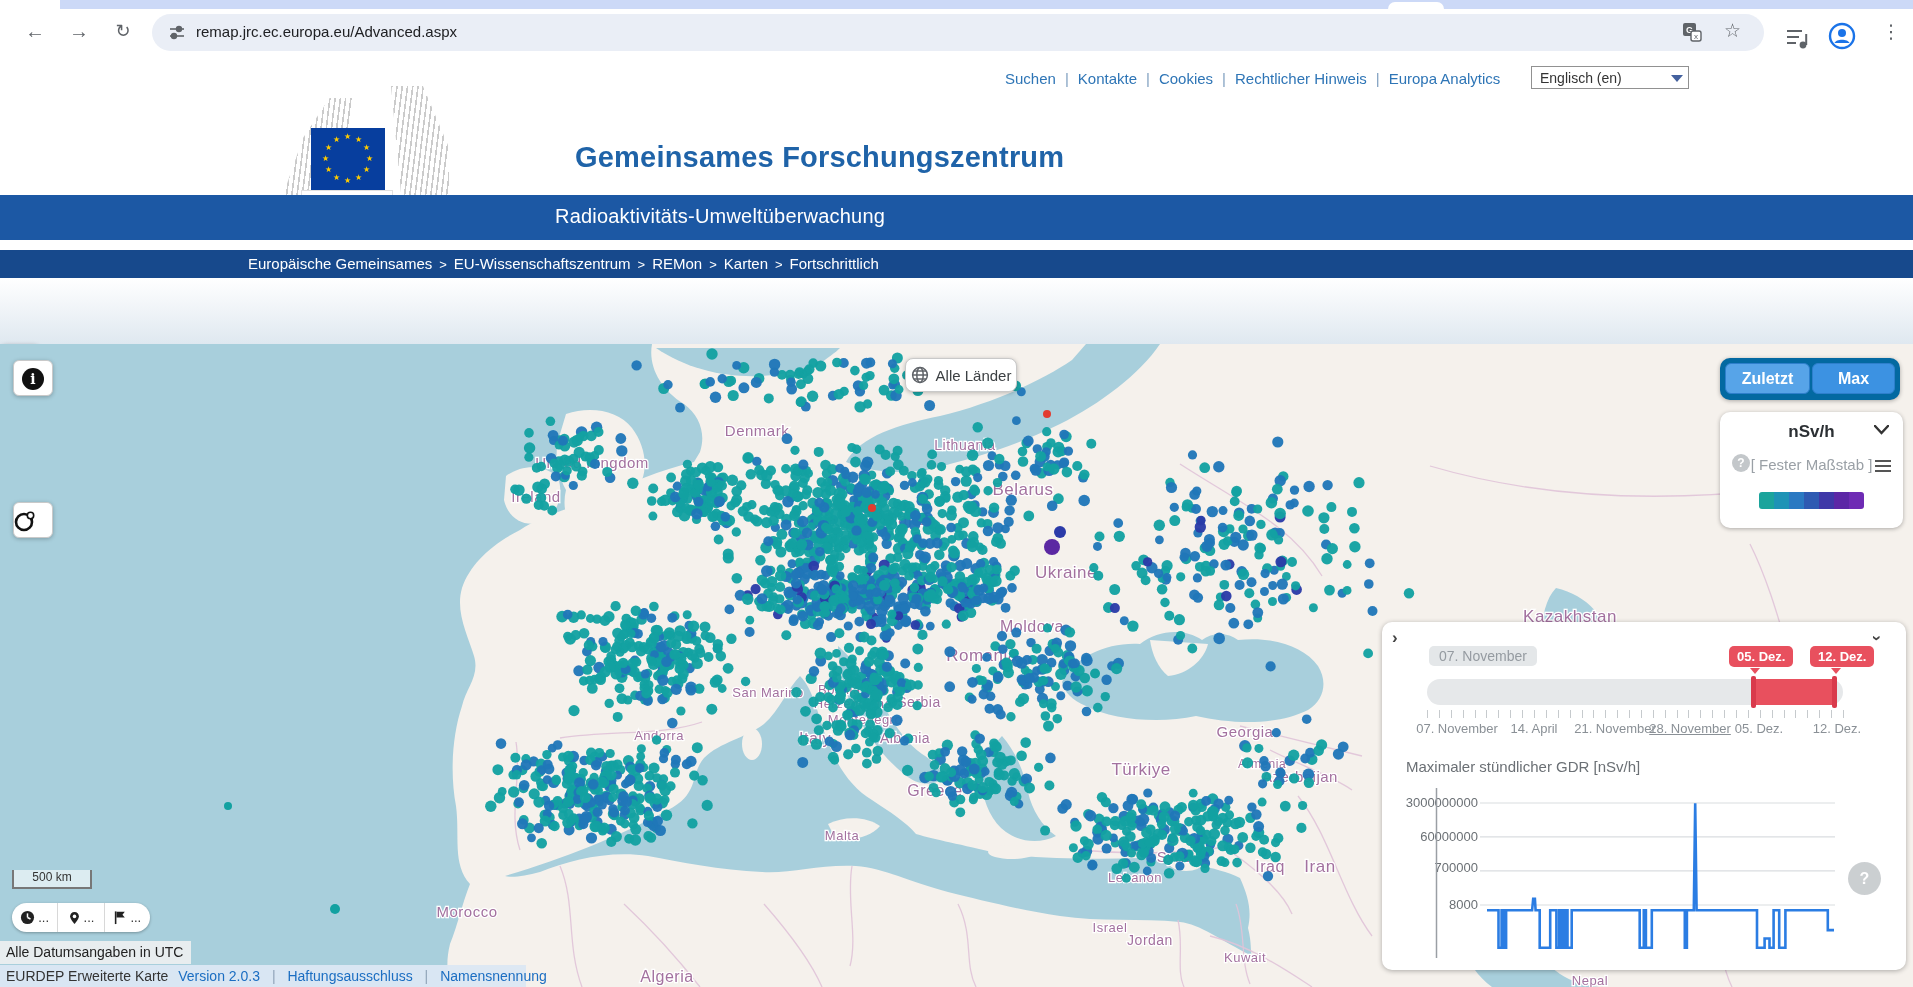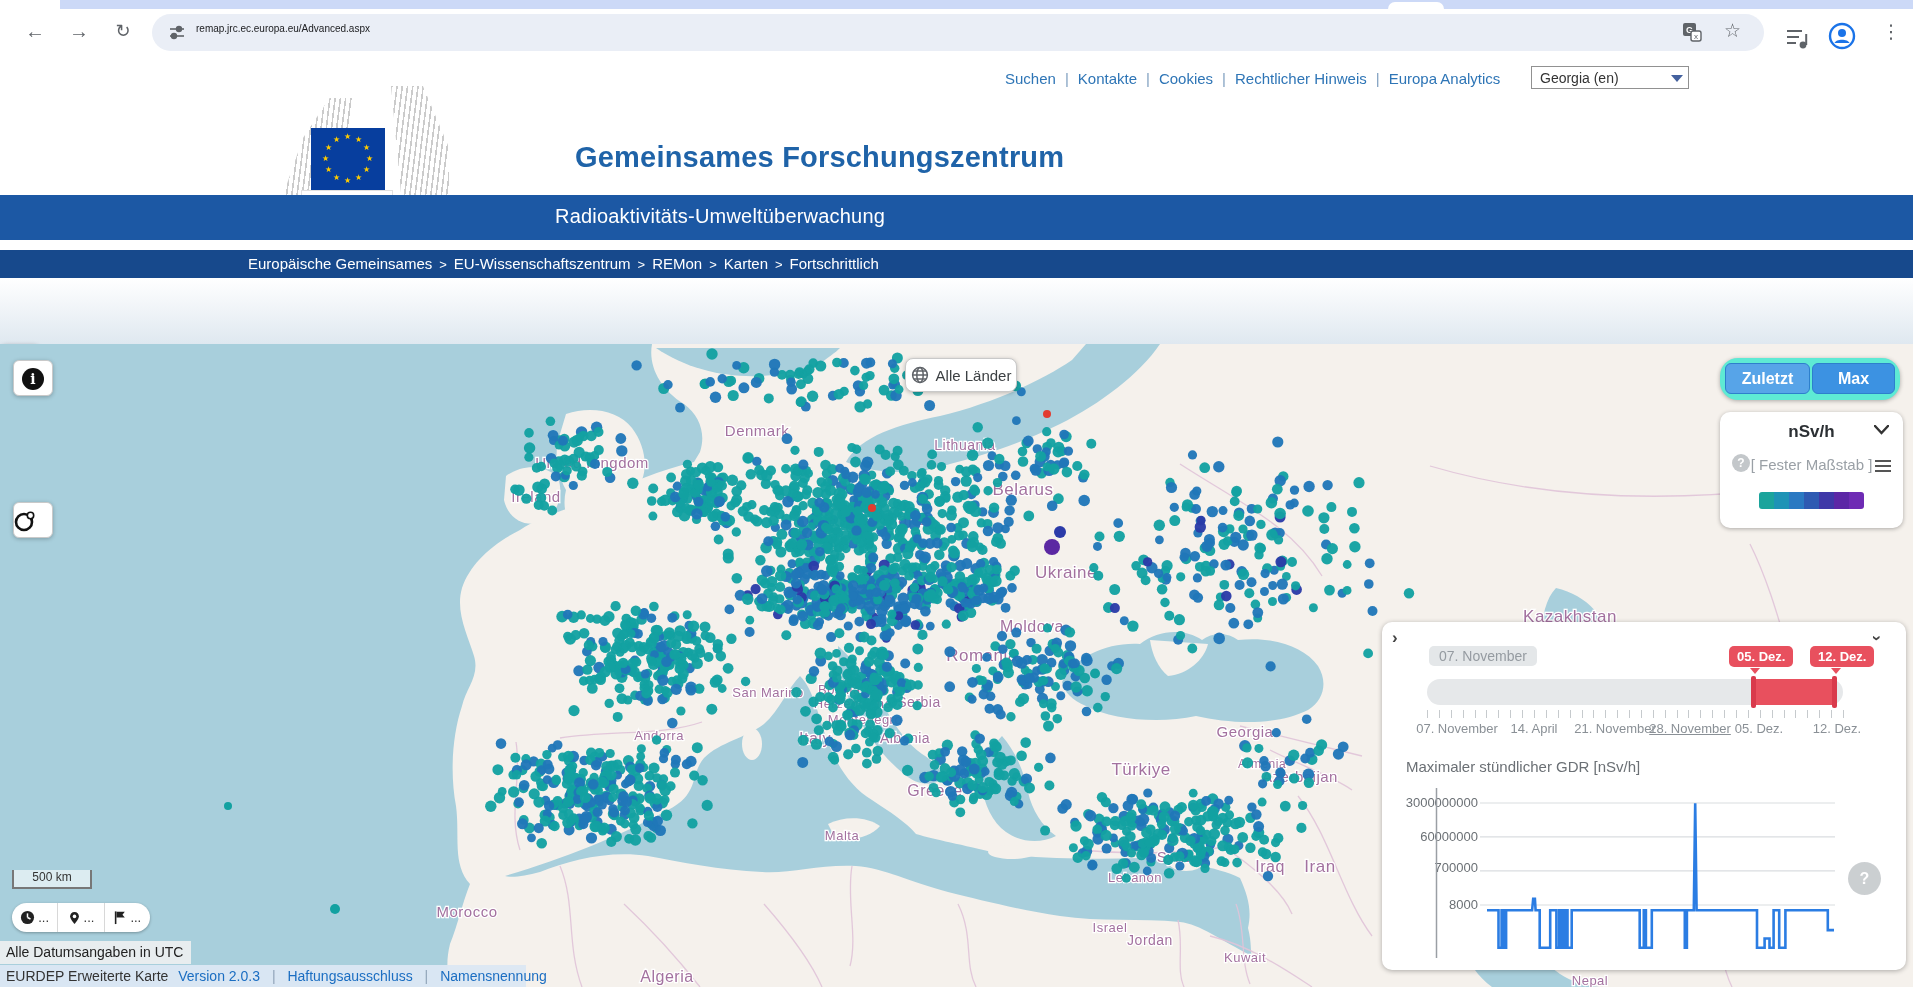--- a/index.html
+++ b/index.html
@@ -5,21 +5,21 @@
   html,body{margin:0;padding:0;background:#fff;font-family:"Liberation Sans",sans-serif;}
   #screen{position:relative;width:1913px;height:987px;overflow:hidden;background:#fff;}
   .abs{position:absolute;}
   
   #tabstrip{left:0;top:0;width:1913px;height:9px;background:#ccd9f7;}
   #tabstrip .corner{position:absolute;left:0;top:0;width:60px;height:9px;background:#fff;}
   #tabstrip .tabcurve{position:absolute;left:1388px;top:2px;width:56px;height:7px;background:#fff;border-radius:7px 7px 0 0;}
   #toolbar{left:0;top:9px;width:1913px;height:48px;background:#ffffff;border-bottom:1px solid #e4e7ec;}
   .tbicon{position:absolute;top:11px;font-size:20px;color:#5f6368;width:26px;text-align:center;cursor:pointer;}
   #urlpill{position:absolute;left:152px;top:5px;width:1612px;height:37px;background:#eaeef6;border-radius:19px;}
-  #urltext{position:absolute;left:44px;top:9px;font-size:10px;color:#202124;}
+  #urltext{position:absolute;left:44px;top:9px;font-size:15px;color:#202124;}
   .pillicon{position:absolute;top:8px;}
   
   #siteheader{left:0;top:57px;width:1913px;height:138px;background:#fff;}
   #toplinks{position:absolute;top:13px;left:1005px;font-size:15px;color:#2e75b6;}
   #toplinks span.lnk{cursor:pointer;color:#2e75b6;}
   #toplinks span.sep{color:#7f9fc0;margin:0 9px;}
   #langselect{position:absolute;left:1531px;top:9px;width:158px;height:23px;border:1px solid #919191;background:#fff;font-size:14px;color:#333;line-height:22px;padding-left:8px;box-sizing:border-box;cursor:pointer;}
   #langselect .arr{position:absolute;right:5px;top:8px;width:0;height:0;border-left:6px solid transparent;border-right:6px solid transparent;border-top:7px solid #44619e;}
   .fan{position:absolute;background:repeating-linear-gradient(97deg,#cbcbcb 0 1.6px,rgba(255,255,255,0) 1.6px 5.2px);}
   #fanL{left:282px;top:41px;width:70px;height:100px;clip-path:polygon(68% 0,100% 0,100% 100%,0 100%,30% 40%);}
@@ -42,21 +42,21 @@
   #maparea{left:0;top:344px;width:1913px;height:643px;background:#f5f1ec;}
   #mapsvg{position:absolute;left:0;top:0;}
   .mapbtn{position:absolute;background:#fff;border:1px solid #c9c9c9;border-radius:6px;box-shadow:0 1px 4px rgba(0,0,0,.25);box-sizing:border-box;cursor:pointer;}
   #zoomctl{left:13px;top:66px;width:40px;height:77px;background:#fff;border:1px solid #c9c9c9;border-radius:6px;box-shadow:0 1px 4px rgba(0,0,0,.25);box-sizing:border-box;}
   #zoomctl .half{width:100%;height:38px;text-align:center;font-size:24px;font-weight:bold;color:#222;line-height:36px;cursor:pointer;}
   #zoomctl .divl{height:1px;background:#d7d7d7;}
   #infobtn{left:13px;top:16px;width:40px;height:36px;text-align:center;}
   #locbtn{left:13px;top:158px;width:40px;height:36px;text-align:center;}
   #allcountries{left:905px;top:14px;width:112px;height:34px;border-radius:8px;display:flex;align-items:center;justify-content:center;gap:7px;font-size:15px;color:#3c4043;}
   
-  #periodbox{left:1720px;top:14px;width:180px;height:42px;background:#5eead4;border-radius:18px;box-shadow:0 1px 4px rgba(0,0,0,.3);}
+  #periodbox{left:1720px;top:14px;width:180px;height:42px;background:#0369a1;border-radius:10px;box-shadow:0 1px 4px rgba(0,0,0,.3);}
   .pbtn{position:absolute;top:5px;height:31px;border-radius:6px;border:1px solid #2d7fcc;color:#fff;font-weight:bold;font-size:16px;text-align:center;line-height:30px;cursor:pointer;box-sizing:border-box;}
   #btn-recent{left:5px;width:85px;background:#57a4e8;}
   #btn-max{left:92px;width:83px;background:#3c92e2;}
   
   #legendpanel{left:1720px;top:68px;width:183px;height:116px;background:#fff;border-radius:10px;box-shadow:0 1px 4px rgba(0,0,0,.3);}
   #unitrow{position:absolute;left:0;top:10px;width:100%;text-align:center;font-size:17px;font-weight:bold;color:#2c3034;}
   #unitchev{position:absolute;right:14px;top:13px;}
   #fixedrow{position:absolute;left:0;top:44px;width:100%;text-align:center;font-size:15px;color:#9aa0a6;}
   .helpcircle{display:inline-block;background:#c3c7ca;color:#fff;border-radius:50%;text-align:center;font-weight:bold;}
   #fixedhelp{position:absolute;left:12px;top:42px;width:18px;height:18px;font-size:12px;line-height:18px;}
@@ -138,21 +138,21 @@
       <circle cx="14" cy="14" r="12" fill="none" stroke="#1a73e8" stroke-width="2.4"></circle>
       <circle cx="14" cy="11" r="4" fill="#1a73e8"></circle>
       <path d="M6.5,21 C8,16.5 20,16.5 21.5,21" fill="#1a73e8"></path>
     </svg>
     <div class="tbicon" style="left:1878px;font-size:19px">⋮</div>
   </div>
 
   <div class="abs" id="siteheader">
     <div id="toplinks"><span class="lnk">Suchen</span><span class="sep">|</span><span class="lnk">Kontakte</span><span class="sep">|</span><span class="lnk">Cookies</span><span class="sep">|</span><span class="lnk">Rechtlicher Hinweis</span><span class="sep">|</span><span class="lnk">Europa Analytics</span></div>
     <div id="langselect">
-      <span>Georgia (en)</span>
+      <span>Englisch (en)</span>
       <span class="arr"></span>
     </div>
     <div class="fan abs" id="fanL"></div>
     <div class="fan abs" id="fanR"></div>
     <div class="abs" id="euflag">
         <span style="position: absolute; color: rgb(255, 204, 0); font-size: 8px; left: 33px; top: 4px;">★</span>
         <span style="position: absolute; color: rgb(255, 204, 0); font-size: 8px; left: 44px; top: 6.94744px;">★</span>
         <span style="position: absolute; color: rgb(255, 204, 0); font-size: 8px; left: 52.0526px; top: 15px;">★</span>
         <span style="position: absolute; color: rgb(255, 204, 0); font-size: 8px; left: 55px; top: 26px;">★</span>
         <span style="position: absolute; color: rgb(255, 204, 0); font-size: 8px; left: 52.0526px; top: 37px;">★</span>

